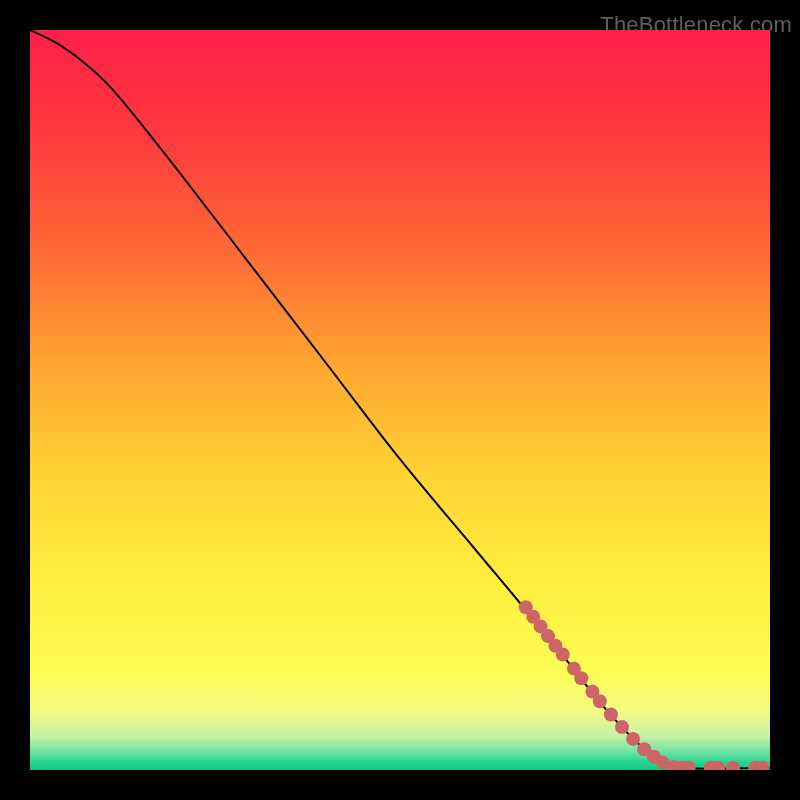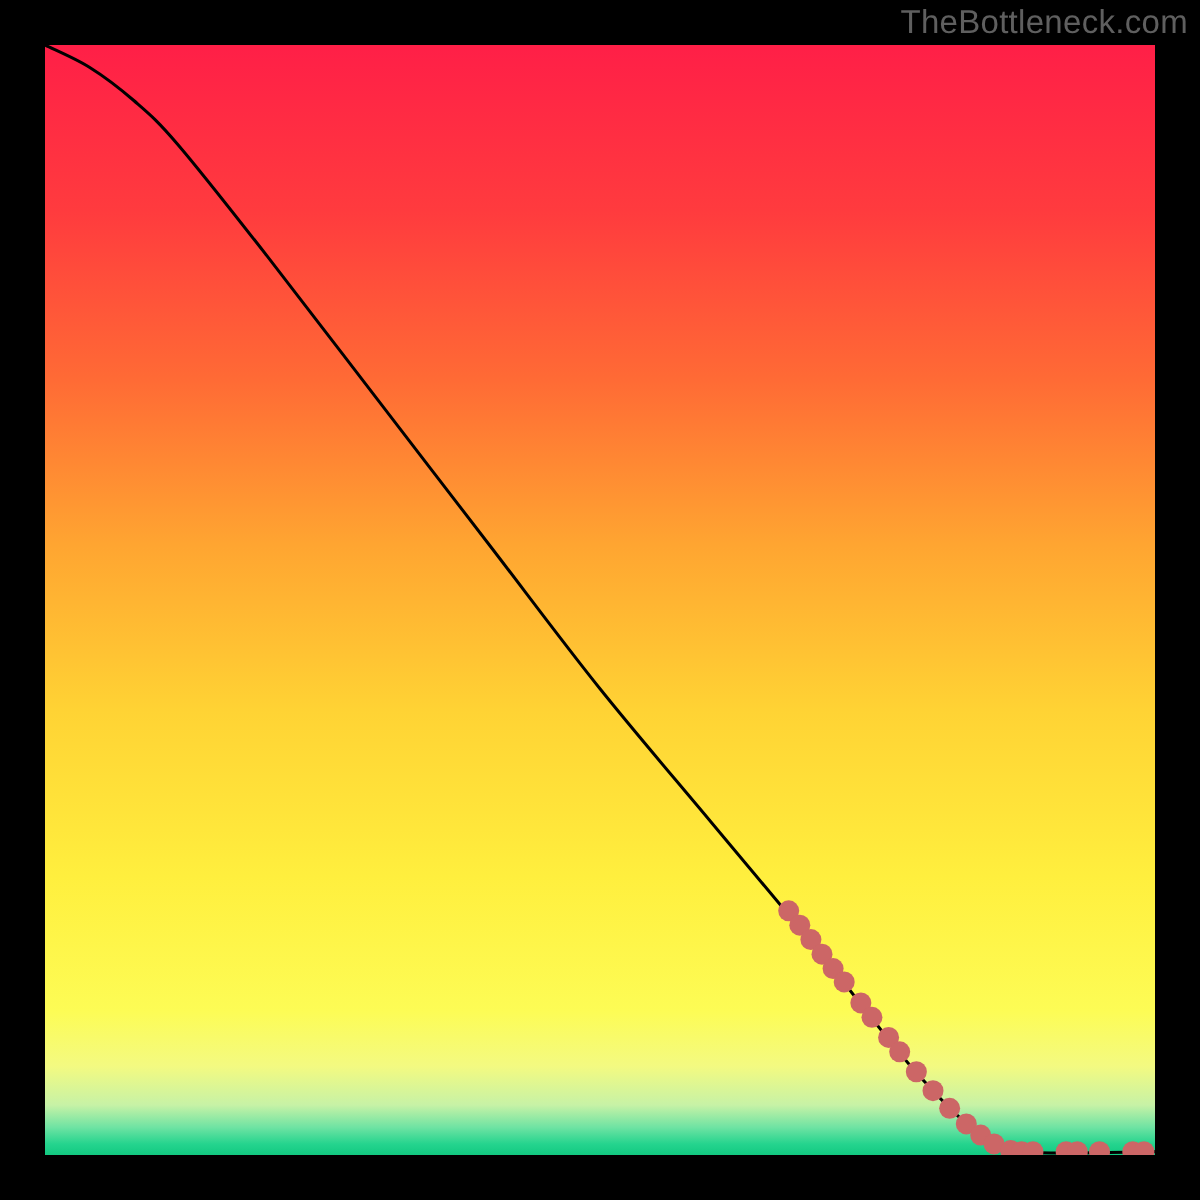--- a/index.html
+++ b/index.html
@@ -12,21 +12,21 @@
     overflow: hidden;
   }
   .frame {
     position: relative;
     width: 800px;
     height: 800px;
     background: #000;
   }
   .watermark {
     position: absolute;
-    top: 2px;
+    top: 12px;
     right: 8px;
     font-size: 22px;
     font-weight: 500;
     color: #5f5f5f;
     letter-spacing: 0.2px;
   }
   .plot-outer {
     position: absolute;
     left: 30px;
     top: 30px;

